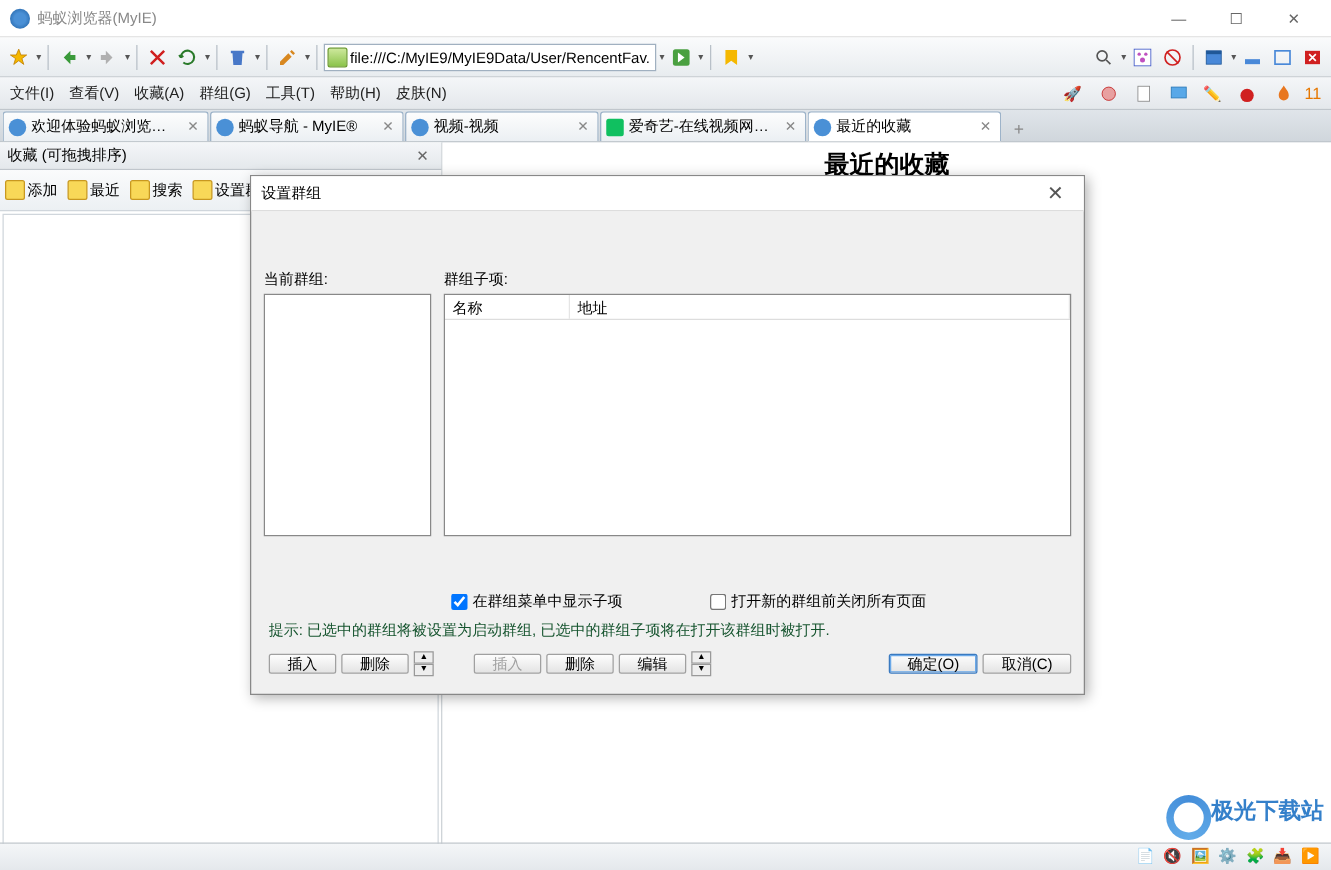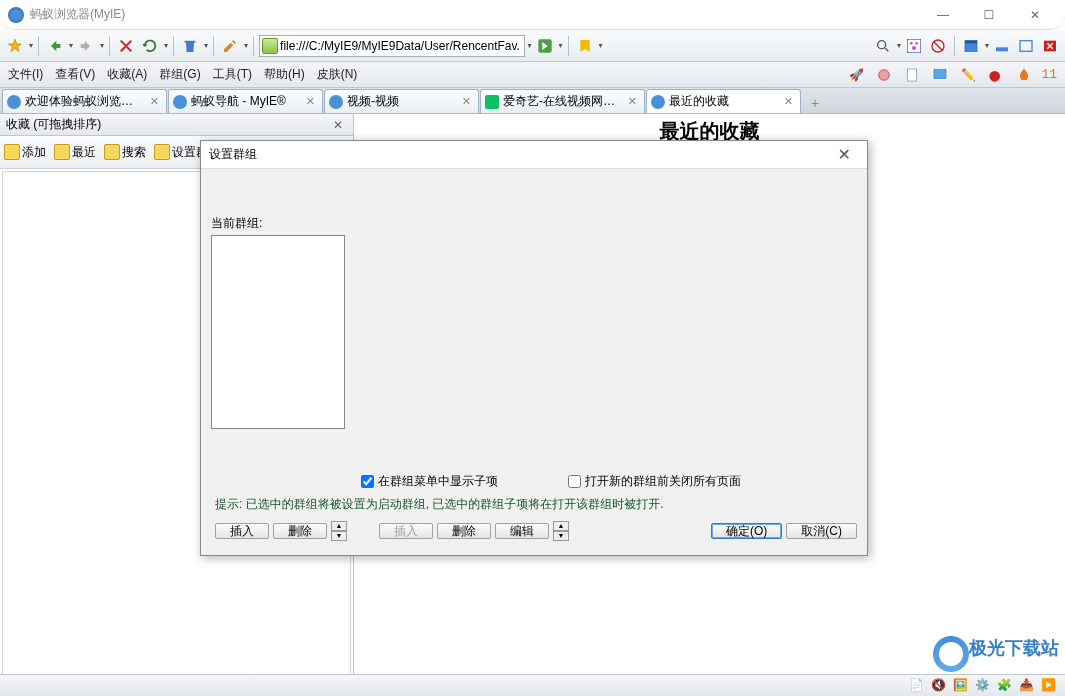--- a/index.html
+++ b/index.html
@@ -1,32 +1,32 @@
 <!DOCTYPE html>
 <html><head>
 <meta charset="utf-8">
 <style>
 * { box-sizing: border-box; margin: 0; padding: 0; }
 body { font-family: "Microsoft YaHei", SimSun, Arial, sans-serif; font-size: 12px; background: #fff; overflow: hidden; width: 1065px; height: 696px; position: relative; }
-.titlebar { height: 30px; background: #fff; border-bottom: 1px solid #ddd; display: flex; align-items: center; padding: 0 8px; border-radius: 15px; }
+.titlebar { height: 30px; background: #fff; border-bottom: 1px solid #ddd; display: flex; align-items: center; padding: 0 8px; }
 .titlebar-icon { width: 16px; height: 16px; background: radial-gradient(circle, #4a90d6 40%, #1a5a9c 100%); border-radius: 50%; margin-right: 6px; }
 .titlebar-title { color: #888; flex: 1; }
 .titlebar-controls { display: flex; gap: 2px; }
 .titlebar-btn { width: 44px; height: 28px; display: flex; align-items: center; justify-content: center; color: #666; }
 .toolbar1 { height: 32px; background: linear-gradient(#fafbfc, #e8ecef); border-bottom: 1px solid #c0c6cc; display: flex; align-items: center; padding: 0 4px; gap: 2px; }
 .tb-btn { width: 22px; height: 22px; display: inline-flex; align-items: center; justify-content: center; border-radius: 2px; }
 .tb-sep { width: 1px; height: 20px; background: #b8c0c8; margin: 0 3px; }
 .dropdown-arrow { font-size: 8px; color: #555; margin-left: 1px; }
 .addr-input { flex: 1; height: 22px; border: 1px solid #a0b0c0; padding: 0 4px 0 20px; font-size: 12px; background: #fff; position: relative; }
 .addr-wrap { position: relative; flex: 1; display: flex; }
 .addr-wrap::before { content: ""; position: absolute; left: 3px; top: 3px; width: 14px; height: 14px; background: linear-gradient(#cde89c, #8bc34a); border: 1px solid #6a9a2a; border-radius: 2px; z-index: 1; }
 .toolbar2 { height: 26px; background: linear-gradient(#f4f6f8, #e4e8ec); border-bottom: 1px solid #c0c6cc; display: flex; align-items: center; padding: 0 8px; gap: 12px; }
 .menu-item { color: #222; cursor: default; }
 .toolbar2-right { margin-left: auto; display: flex; align-items: center; gap: 6px; }
-.toolbar2-right .count { color: #e67700; font-size: 13px; font-family: Liberation Mono, monospace; }
+.toolbar2-right .count { color: #e67700; font-size: 13px; }
 .tabbar { height: 26px; background: linear-gradient(#e0e5ea, #d0d6dc); border-bottom: 1px solid #b0b8c0; display: flex; align-items: flex-end; padding-left: 2px; }
 .tab { height: 24px; min-width: 155px; max-width: 165px; background: linear-gradient(#fdfdfd, #ebeff3); border: 1px solid #9db3c9; border-bottom: none; border-radius: 3px 3px 0 0; display: flex; align-items: center; padding: 0 4px; margin-right: 1px; gap: 4px; }
 .tab.active { background: #fff; }
 .tab-icon { width: 14px; height: 14px; border-radius: 50%; flex-shrink: 0; }
 .tab-text { flex: 1; white-space: nowrap; overflow: hidden; text-overflow: ellipsis; font-size: 12px; }
 .tab-close { color: #888; font-size: 11px; padding: 0 3px; }
 .tab-add { width: 20px; height: 20px; display: flex; align-items: center; justify-content: center; color: #888; font-size: 14px; margin-left: 3px; }
 .main-area { display: flex; height: 596px; position: relative; }
 .sidebar { width: 354px; border-right: 1px solid #c0c6cc; background: #fff; display: flex; flex-direction: column; }
 .sidebar-header { height: 22px; background: linear-gradient(#f4f6f8, #e4e8ec); border-bottom: 1px solid #c0c6cc; display: flex; align-items: center; padding: 0 6px; gap: 21px; }
@@ -303,20 +303,29 @@
   <div class="dialog-header">
     <span class="dialog-title">设置群组</span>
     <span class="dialog-close">✕</span>
   </div>
   <div class="dialog-body">
     <div class="dialog-cols">
       <div class="col-left">
         <div class="col-label">当前群组:</div>
         <div class="listbox"></div>
       </div>
+      <div class="col-right">
+        <div class="col-label">群组子项:</div>
+        <div class="listbox">
+          <div class="list-header">
+            <div class="list-col" style="width:100px">名称</div>
+            <div class="list-col" style="flex:1">地址</div>
+          </div>
+        </div>
+      </div>
     </div>
     <div class="checks-row">
       <label class="check">
           <input type="checkbox" checked="" style="">
           <span>在群组菜单中显示子项</span>
         </label>
       <label class="check">
           <input type="checkbox" style="">
           <span>打开新的群组前关闭所有页面</span>
         </label>

